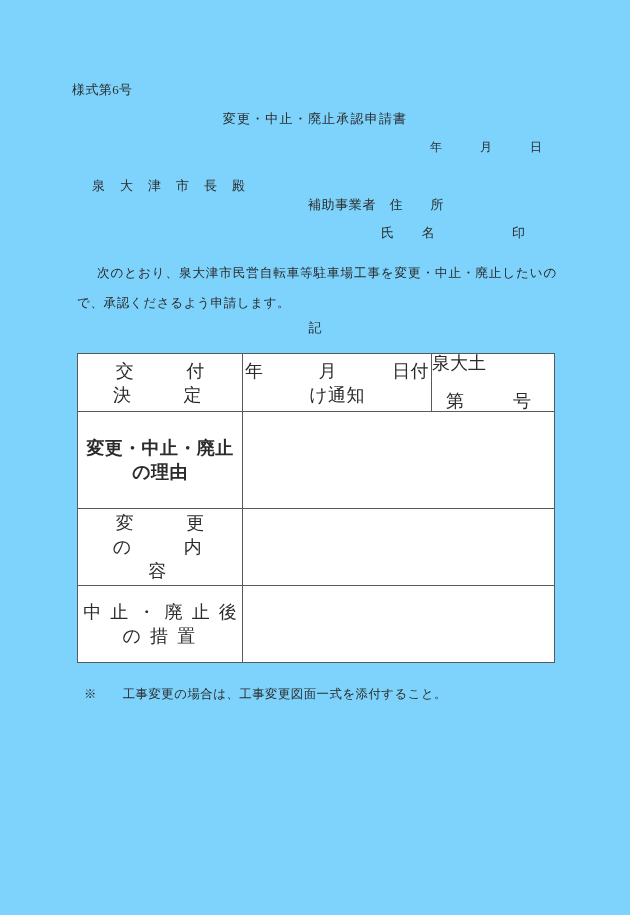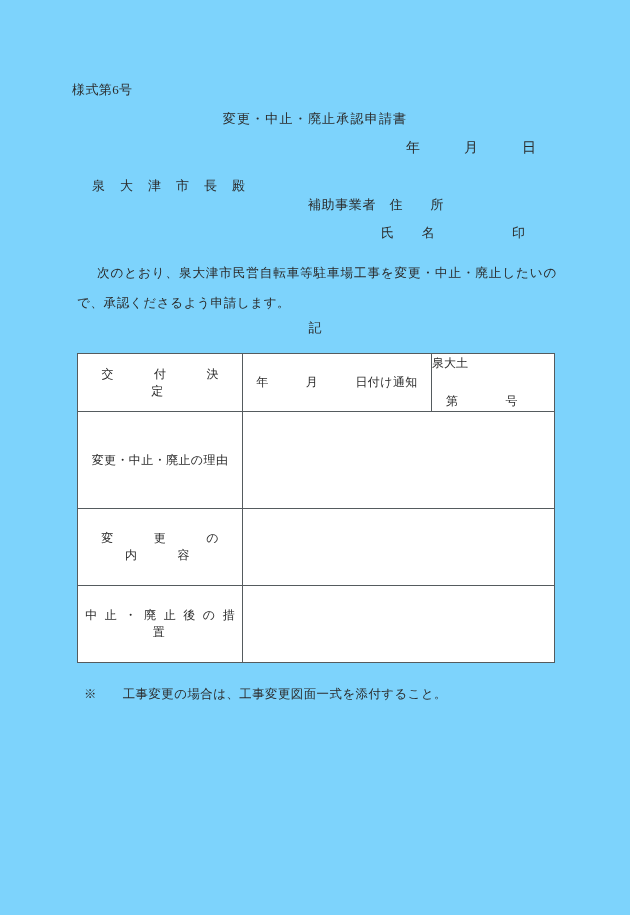--- a/index.html
+++ b/index.html
@@ -43,23 +43,23 @@
   }
   #doc-title {
     left: 0;
     top: 112px;
     width: 630px;
     text-align: center;
     font-size: 13px;
     letter-spacing: 1.2px;
   }
   #date-line {
-    left: 406px;
+    left: 430px;
     top: 141px;
-    font-size: 14px;
+    font-size: 12px;
     letter-spacing: 0.5px;
   }
   #addressee {
     left: 92px;
     top: 169px;
     font-size: 13px;
     letter-spacing: 1.0px;
     margin-top: 10px;
   }
 
@@ -105,21 +105,21 @@
   }
 
   
   #form-table {
     position: absolute;
     left: 77px;
     top: 353px;
     width: 478px;
     border-collapse: collapse;
     table-layout: fixed;
-    font-size: 12px;
+    font-size: 18px;
   }
   #form-table td {
     border: 1px solid #555b5e;
     padding: 0;
     vertical-align: middle;
     background: #fff;
   }
   .lbl-cell {
     width: 164px;
     text-align: center;
@@ -155,21 +155,21 @@
     padding-left: 14px;
     letter-spacing: 0.4px;
     margin-top: 19px;
   }
   .r-num .num-second .gap {
     letter-spacing: 0;
     padding: 0 22px;
   }
   .row-h1 { height: 46px; }
   .row-h2 { height: 47px; }
-  .row-h3 { height: 97px; }
+  .row-h3 { height: 97px; font-weight: bold; }
   .row-h4 { height: 77px; }
   .row-h5 { height: 77px; }
 
   
   #footnote {
     left: 84px;
     top: 688px;
     font-size: 12.4px;
     letter-spacing: 0.5px;
   }

